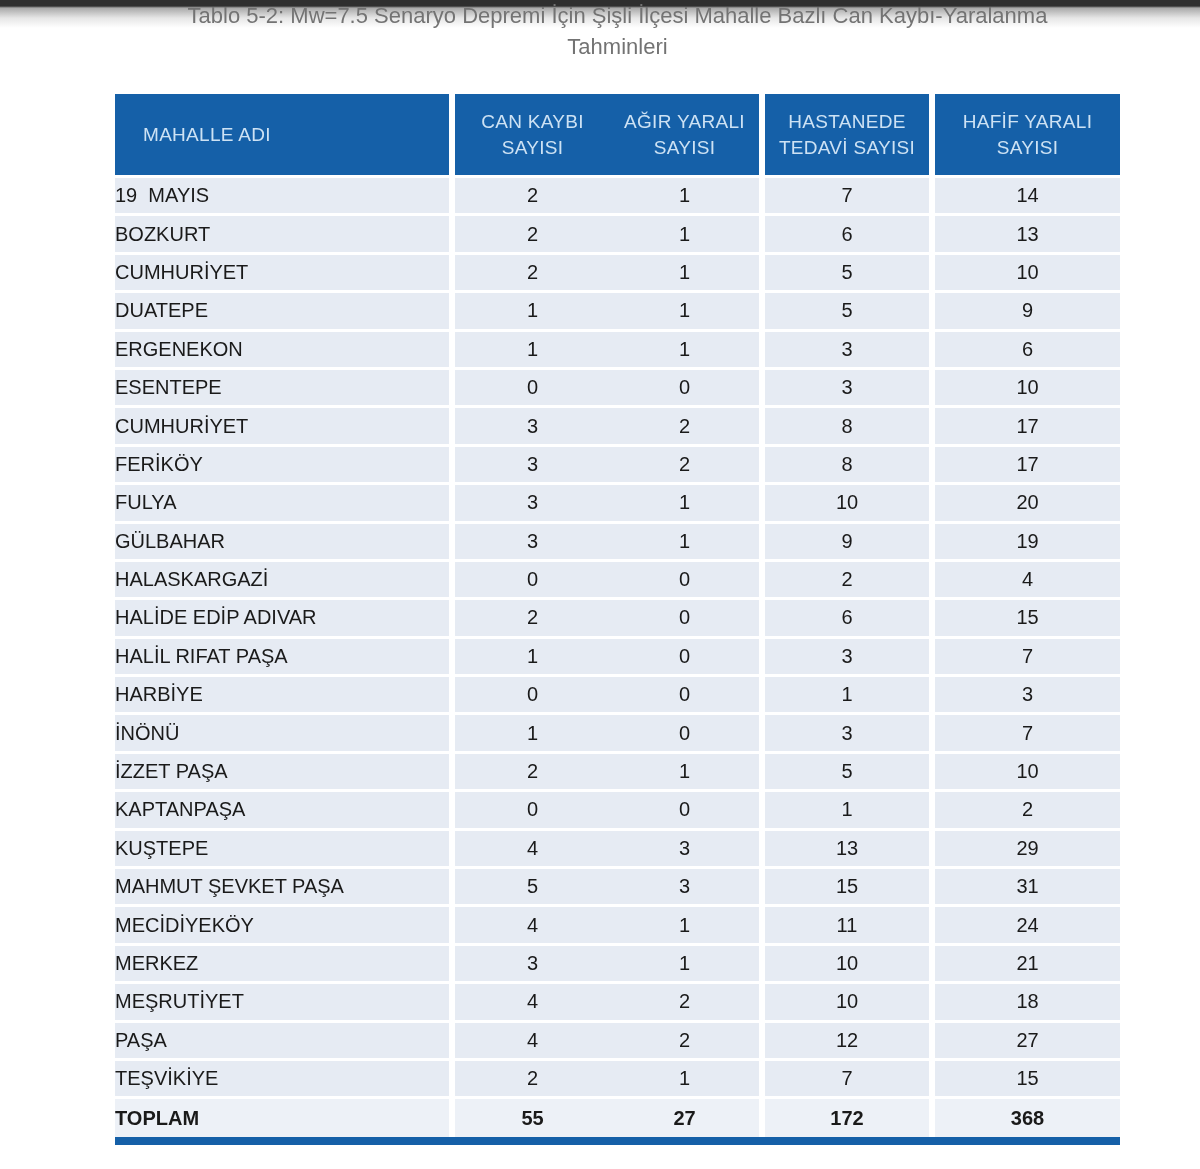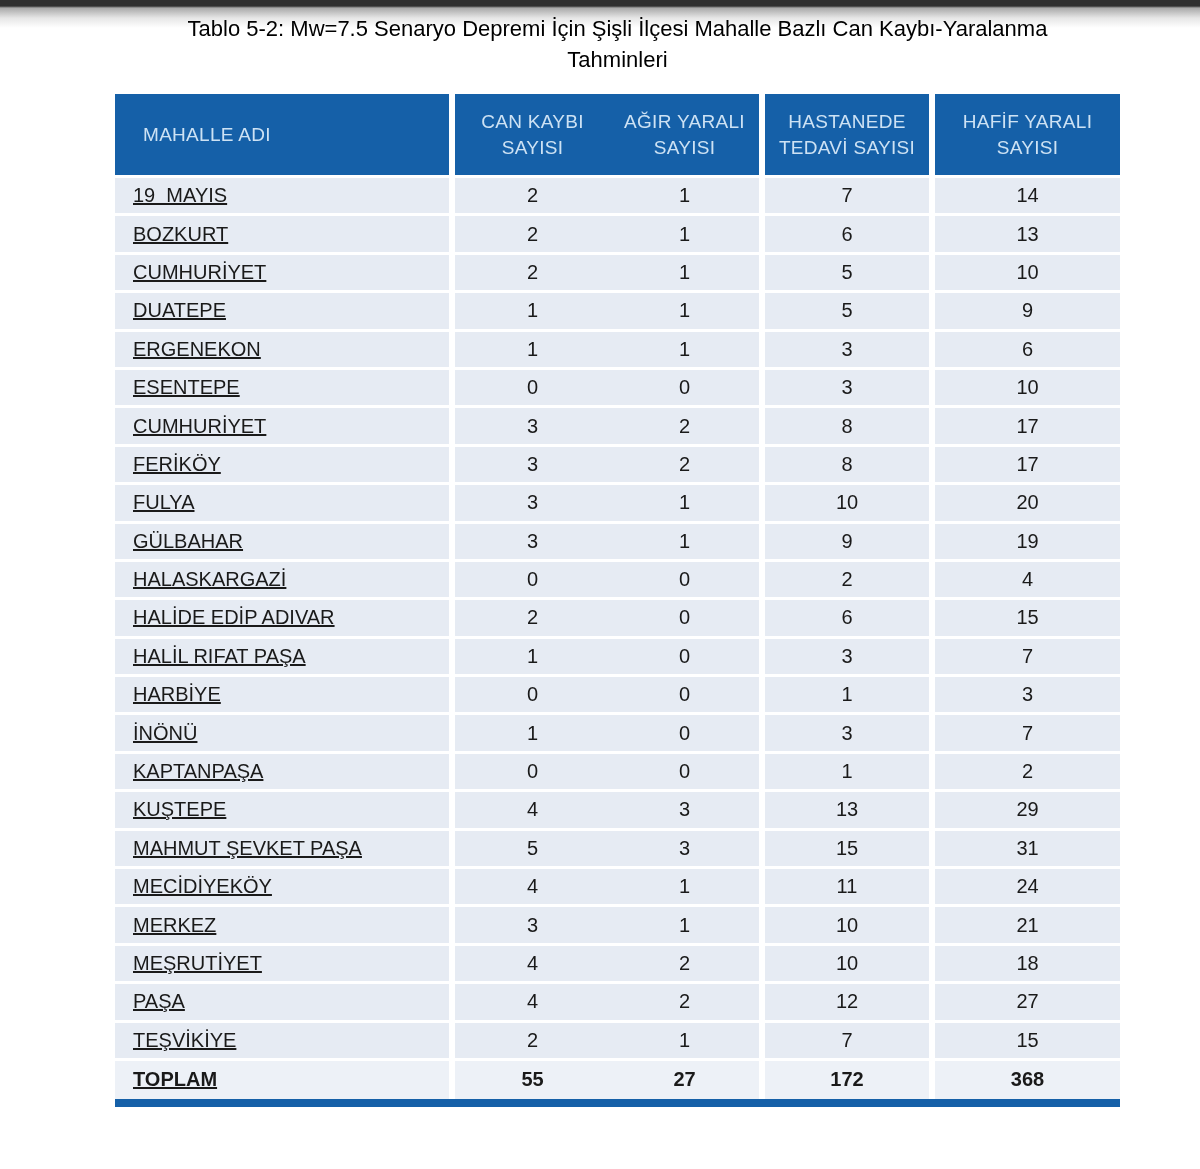--- a/index.html
+++ b/index.html
@@ -22,25 +22,25 @@
     width: 100%;
     height: 30px;
     background: linear-gradient(to bottom,
       #2f2f2f 0px, #2f2f2f 6px,
       #a9a9a9 8px,
       #e6e6e6 18px,
       #ffffff 28px);
   }
   .title-wrap {
     position: absolute;
-    top: 13px;
+    top: 0;
     left: 115px;
     width: 1005px;
     text-align: center;
-    color: #000000;
+    color: #737373;
     font-size: 22px;
     line-height: 31px;
   }
   .table-wrap {
     position: absolute;
     top: 94px;
     left: 115px;
     width: 1005px;
   }
   table.casualty {
@@ -73,23 +73,21 @@
   td {
     background: #e6ebf3;
     color: #1a1a1a;
     font-size: 20px;
     height: 38.4px;
     vertical-align: middle;
     border-bottom: 3px solid #ffffff;
   }
   td.name {
     text-align: left;
-    padding-left: 18px;
     white-space: pre;
-    text-decoration: underline;
   }
   td.num {
     text-align: center;
   }
   .gapR {
     border-right: 6px solid #ffffff;
   }
   tr.total-row td {
     background: #edf1f7;
     font-weight: 700;
@@ -232,20 +230,27 @@
     <td class="num">3</td>
   </tr>
           <tr>
     <td class="name gapR">İNÖNÜ</td>
     <td class="num">1</td>
     <td class="num gapR">0</td>
     <td class="num gapR">3</td>
     <td class="num">7</td>
   </tr>
           <tr>
+    <td class="name gapR">İZZET PAŞA</td>
+    <td class="num">2</td>
+    <td class="num gapR">1</td>
+    <td class="num gapR">5</td>
+    <td class="num">10</td>
+  </tr>
+          <tr>
     <td class="name gapR">KAPTANPAŞA</td>
     <td class="num">0</td>
     <td class="num gapR">0</td>
     <td class="num gapR">1</td>
     <td class="num">2</td>
   </tr>
           <tr>
     <td class="name gapR">KUŞTEPE</td>
     <td class="num">4</td>
     <td class="num gapR">3</td>

